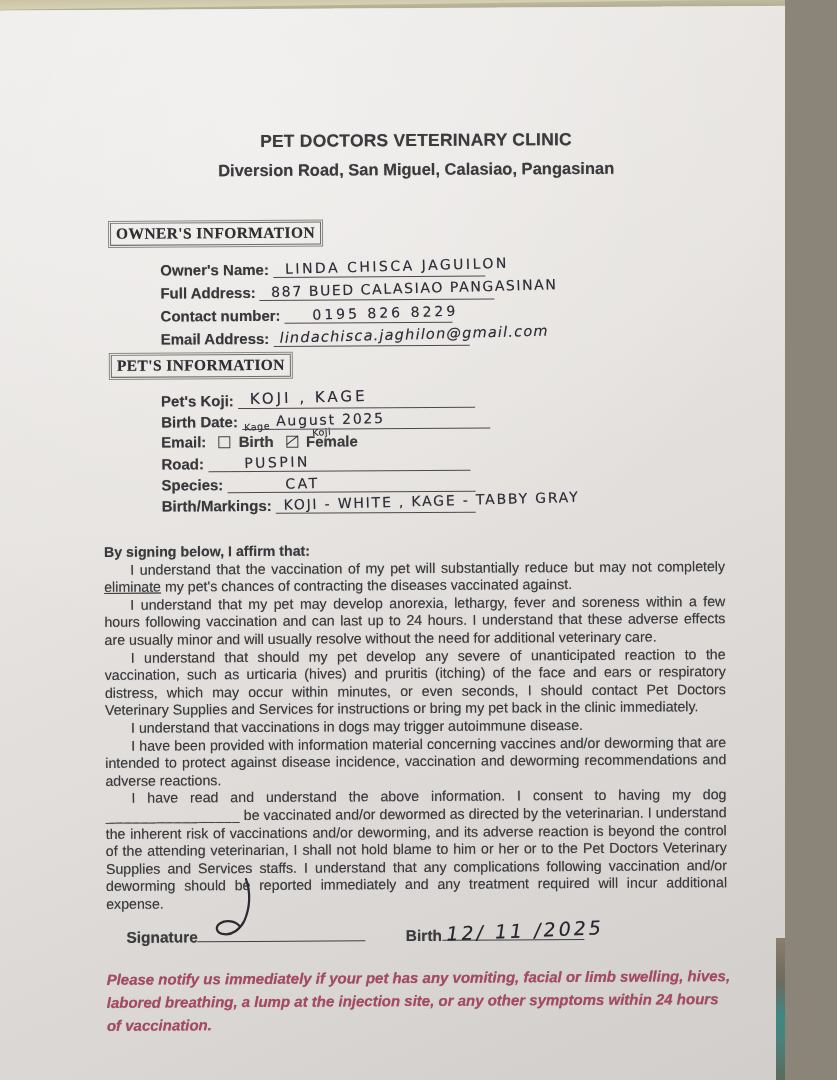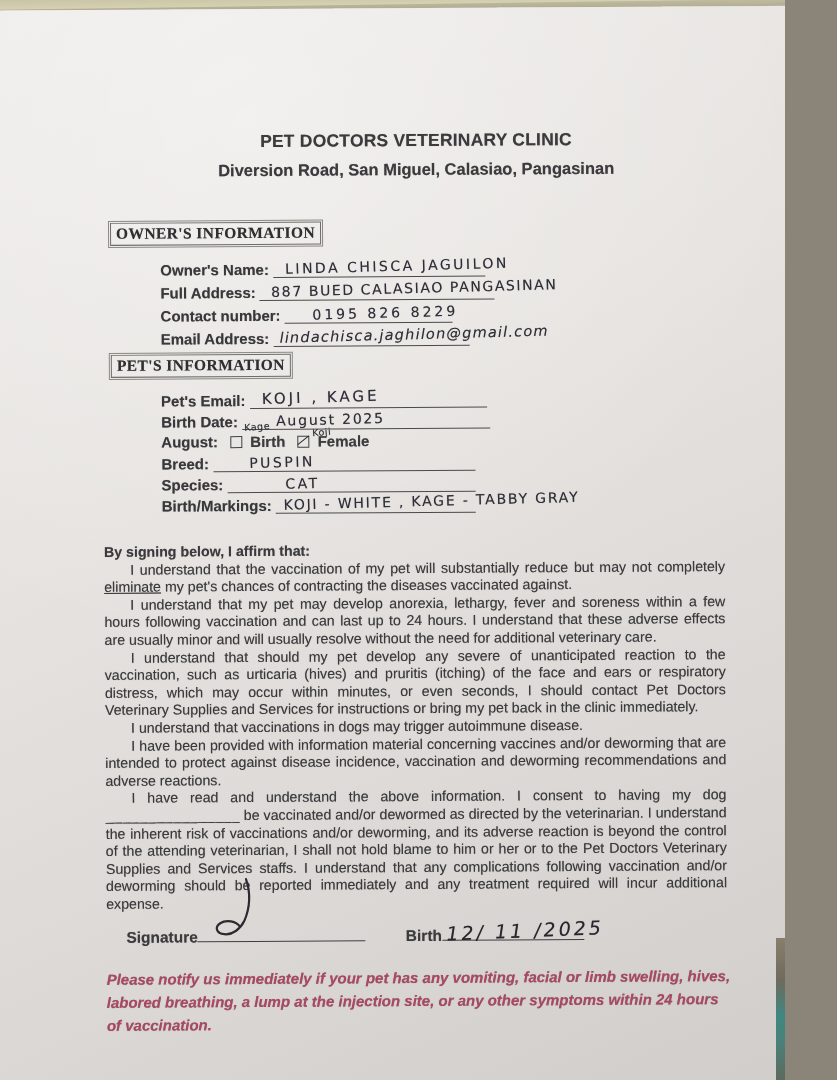--- a/index.html
+++ b/index.html
@@ -127,42 +127,42 @@
     <div class="row" style="top:321px;">
       <span class="lbl">Email Address:</span>
       <span class="line" style="width:196px;">
         <span class="hw hw-script" style="left:6px;">lindachisca.jaghilon@gmail.com</span>
       </span>
     </div>
 
     <div class="section-heading heading-pet">PET'S INFORMATION</div>
 
     <div class="row" style="top:383px;">
-      <span class="lbl">Pet's Email:</span>
+      <span class="lbl">Pet's Koji:</span>
       <span class="line" style="width:237px;">
         <span class="hw" style="font-size:15px;letter-spacing:3px;">KOJI , KAGE</span>
       </span>
     </div>
     <div class="row" style="top:404px;">
       <span class="lbl">Birth Date:</span>
       <span class="line" style="width:248px;">
         <span class="hw" style="left:34px;letter-spacing:1.8px;">August 2025</span>
         <span class="hw-note" style="left:2px;top:8px;">Kage</span>
         <span class="hw-note" style="left:70px;top:14px;">Koji</span>
       </span>
     </div>
     <div class="row" style="top:424px;">
-      <span class="lbl">August:</span>
+      <span class="lbl">Email:</span>
       <span class="cb"></span>
       <span class="cb-lbl">Birth</span>
       <span class="cb checked"><span class="mark"></span></span>
       <span class="cb-lbl">Female</span>
     </div>
     <div class="row" style="top:446px;">
-      <span class="lbl">Breed:</span>
+      <span class="lbl">Road:</span>
       <span class="line" style="width:262px;">
         <span class="hw" style="left:36px;">PUSPIN</span>
       </span>
     </div>
     <div class="row" style="top:467px;">
       <span class="lbl">Species:</span>
       <span class="line" style="width:248px;">
         <span class="hw" style="left:58px;">CAT</span>
       </span>
     </div>

